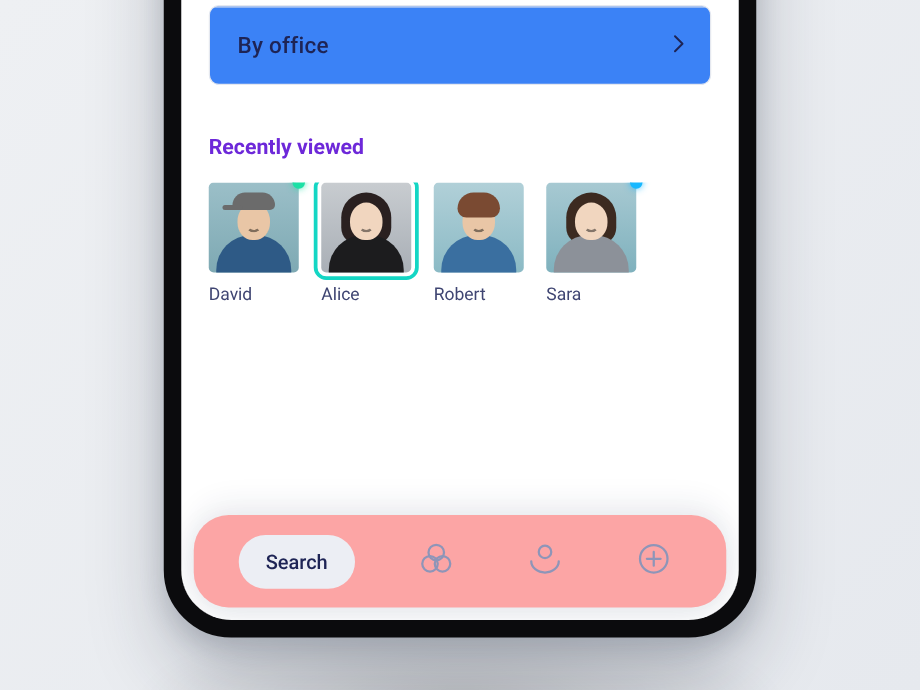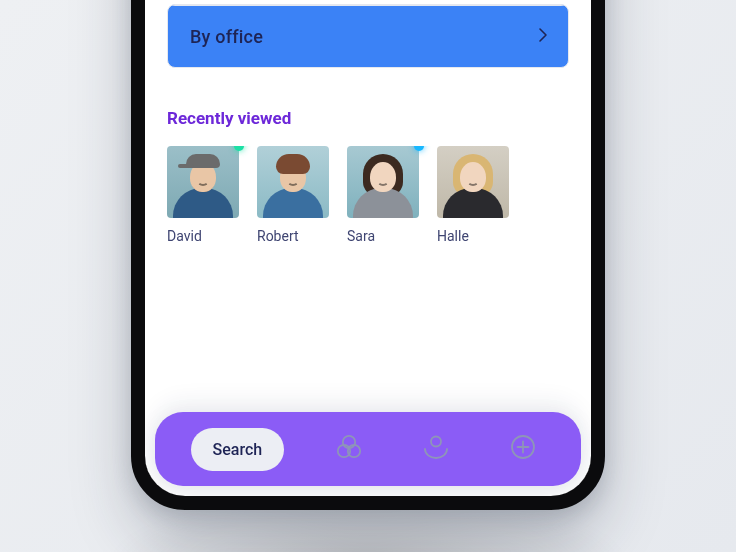--- a/index.html
+++ b/index.html
@@ -175,21 +175,21 @@
   .beard{
     position:absolute; left:50%; top:30px; transform:translateX(-50%);
     width:24px; height:16px; background:#3a2a20; border-radius:0 0 12px 12px;
   }
 
   
   .tabbar {
     position: absolute;
     left: 10px; right: 10px; bottom: 10px;
     height: 74px;
-    background: #8b5cf6;
+    background: #fca5a5;
     border-radius: 28px;
     box-shadow: 0 -10px 24px rgba(30,45,90,0.07), 0 8px 24px rgba(30,45,90,0.10);
     display: flex;
     align-items: center;
     justify-content: space-around;
     padding: 0 14px;
   }
   .tab-pill {
     background: #eceef4;
     border-radius: 22px;
@@ -248,20 +248,31 @@
             <div class="beard"></div>
             <div class="head skin-1"></div>
             <div class="cap"></div>
             <div class="smile"></div>
           </div>
           <span class="dot green"></span>
         </div>
         <div class="person-name">David</div>
       </div>
 
+      <div class="person">
+        <div class="avatar-wrap selected">
+          <div class="avatar-img bg-b">
+            <div class="hair-long hair-dark"></div>
+            <div class="body shirt-black"></div>
+            <div class="head skin-2"></div>
+            <div class="smile"></div>
+          </div>
+        </div>
+        <div class="person-name">Alice</div>
+      </div>
 
       <div class="person">
         <div class="avatar-wrap">
           <div class="avatar-img bg-d">
             <div class="body shirt-blue2"></div>
             <div class="head skin-1"></div>
             <div class="hair hair-au"></div>
             <div class="smile"></div>
           </div>
         </div>
@@ -274,31 +285,20 @@
             <div class="hair-long hair-brown"></div>
             <div class="body shirt-grey"></div>
             <div class="head skin-2"></div>
             <div class="smile"></div>
           </div>
           <span class="dot blue"></span>
         </div>
         <div class="person-name">Sara</div>
       </div>
 
-      <div class="person">
-        <div class="avatar-wrap">
-          <div class="avatar-img bg-e">
-            <div class="hair-long hair-blonde"></div>
-            <div class="body shirt-dark"></div>
-            <div class="head skin-2"></div>
-            <div class="smile"></div>
-          </div>
-        </div>
-        <div class="person-name">Halle</div>
-      </div>
 
     </div>
 
     <div class="tabbar">
       <div class="tab-pill">
         <span>Search</span>
       </div>
       <div class="tab-icon">
         <span>
           <svg width="30" height="28" viewBox="0 0 30 28" fill="none">

